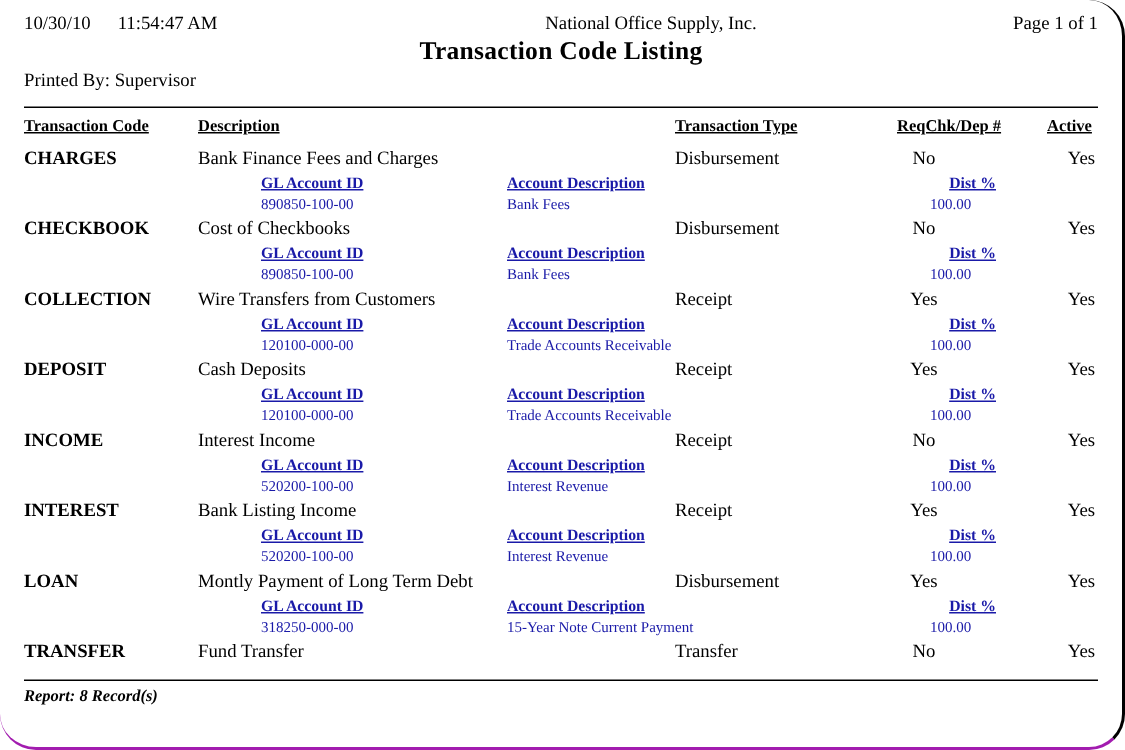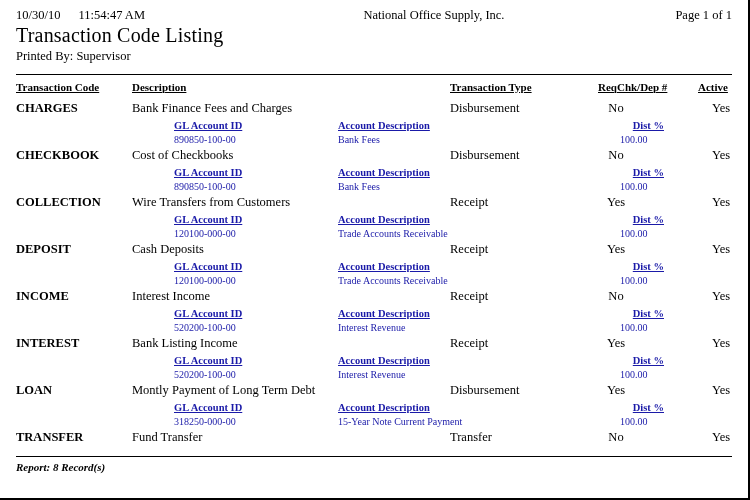--- a/index.html
+++ b/index.html
@@ -13,22 +13,23 @@
     font-family: "Liberation Serif", serif;
     color: #000000;
     overflow: hidden;
   }
   .page {
     position: relative;
     width: 750px;
     height: 500px;
     box-sizing: border-box;
     border-right: 2px solid #000;
-    border-bottom: 2px solid #000000;
+    border-bottom: 2px solid #a21caf;
     background: #fff;
+    border-radius: 24px;
   }
   .inner {
     position: relative;
     padding: 8px 16px 0 16px;
   }
 
   
   .hdr-row {
     display: flex;
     align-items: flex-start;
@@ -47,22 +48,23 @@
   }
   .hdr-date-line {
     display: flex;
     gap: 18px;
   }
   .company {
     font-weight: normal;
     font-size: 12.5px;
   }
   .doc-title {
-    font-weight: normal;
-    font-size: 20px;
+    text-align: center;
+    font-weight: bold;
+    font-size: 17px;
     margin-top: 1px;
     letter-spacing: 0.2px;
   }
   .printed-by {
     font-size: 12.5px;
     margin-top: 2px;
   }
 
   
   .rule {

